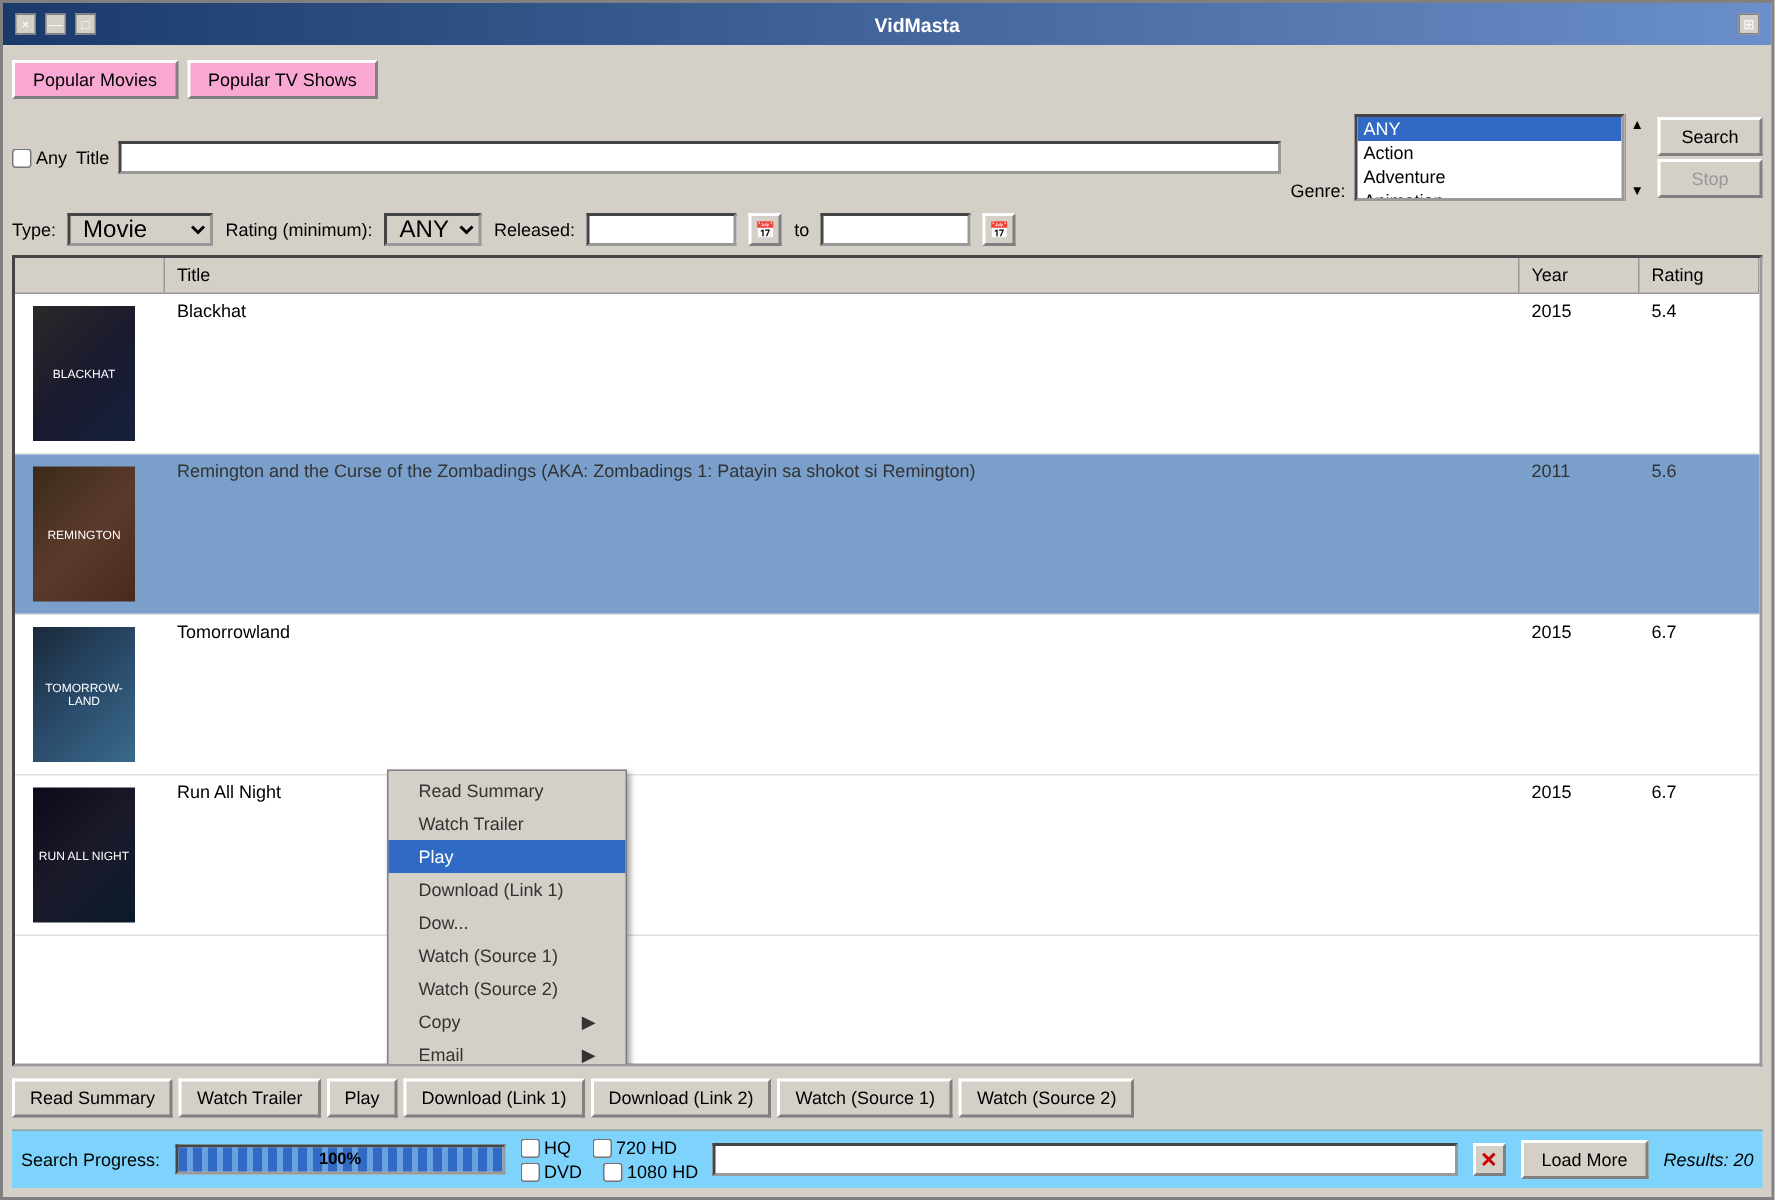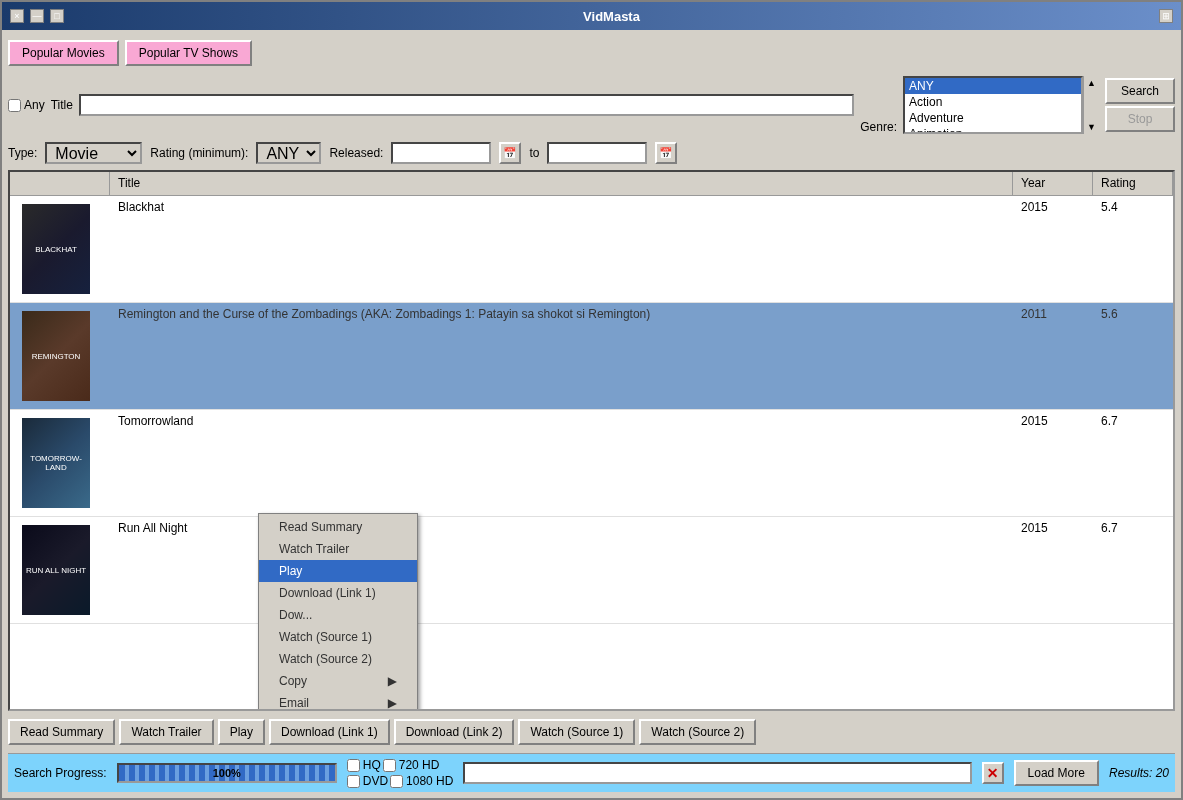--- a/index.html
+++ b/index.html
@@ -278,21 +278,21 @@
       font-weight: bold;
       color: #000;
     }
     .hd-options {
       display: flex;
       flex-direction: column;
       gap: 2px;
     }
     .hd-row {
       display: flex;
-      gap: 2px;
+      gap: 14px;
       align-items: center;
     }
     .checkbox-label {
       display: flex;
       align-items: center;
       gap: 3px;
       font-size: 12px;
     }
     .filter-input {
       flex: 1;

